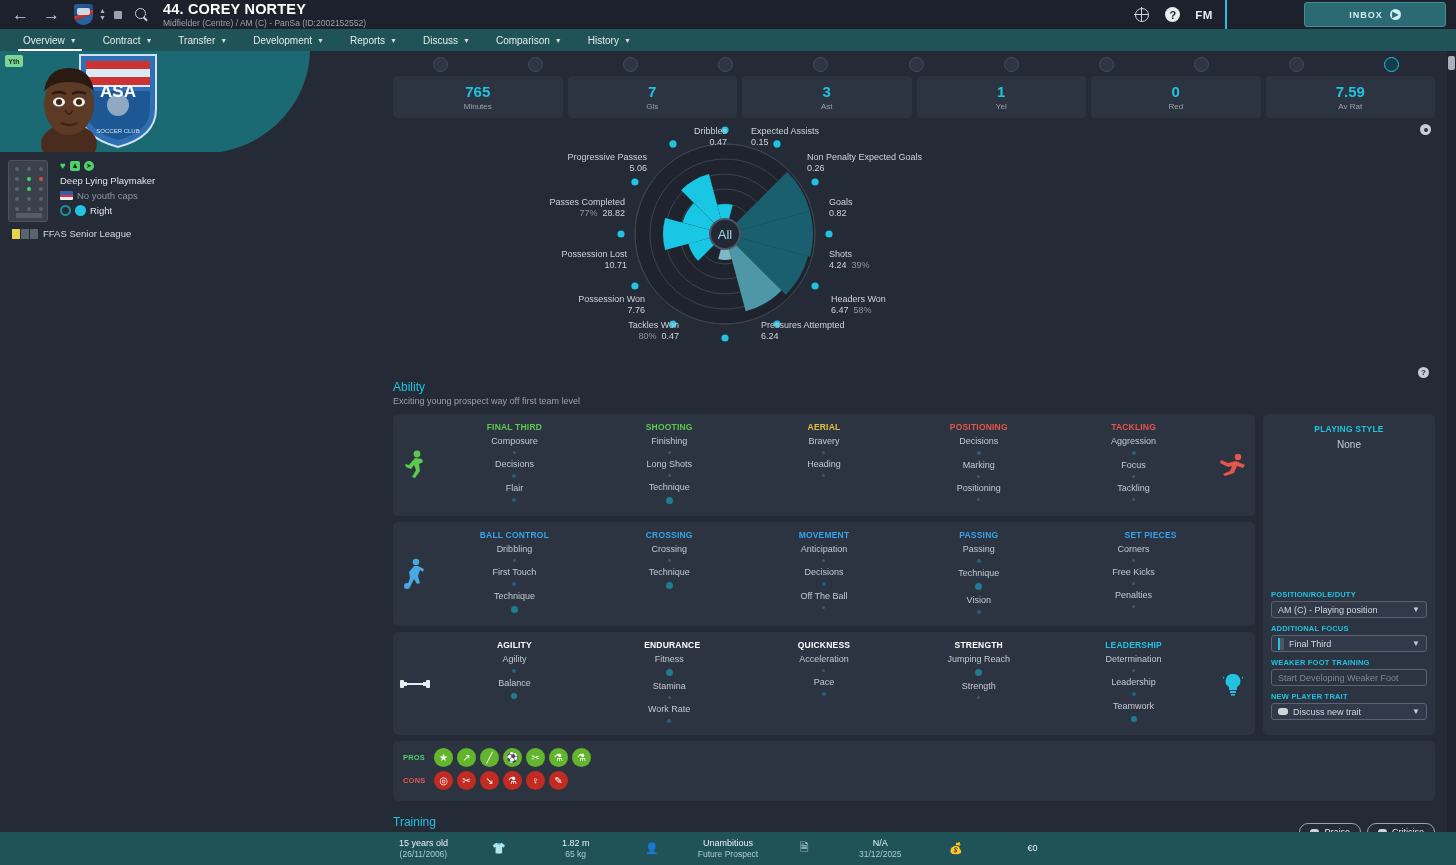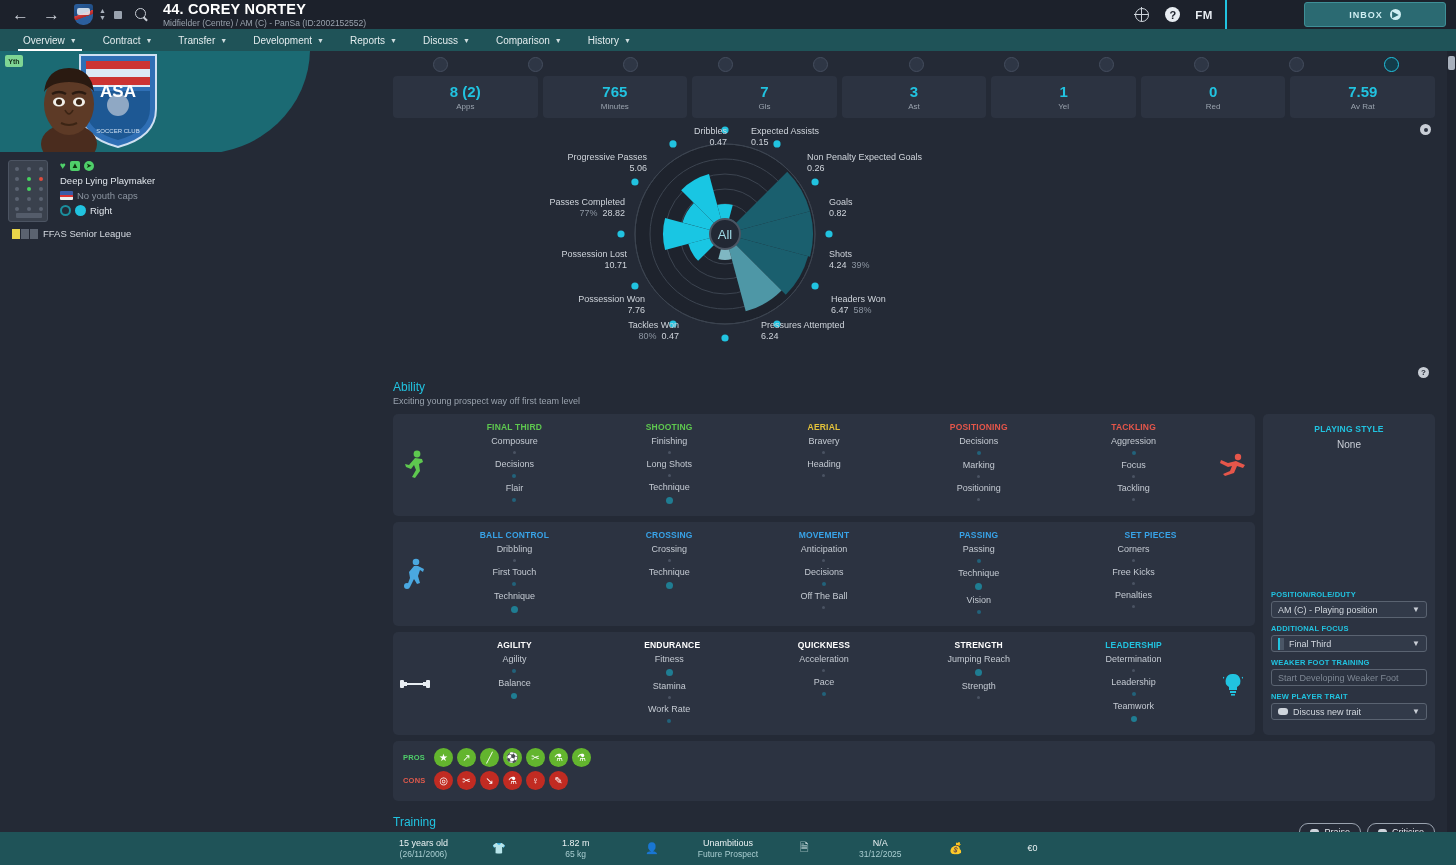--- a/index.html
+++ b/index.html
@@ -420,24 +420,20 @@
       </div>
     <div class="sic">
         <div class="badge"></div>
       </div>
     <div class="sic">
         <div class="badge hl"></div>
       </div>
   </div>
 
   <div class="stat-cards">
-    <div class="stat-card">
-      <div class="stat-val">8 (2)</div>
-      <div class="stat-lbl">Apps</div>
-      </div>
     <div class="stat-card">
       <div class="stat-val">765</div>
       <div class="stat-lbl">Minutes</div>
       </div>
     <div class="stat-card">
       <div class="stat-val">7</div>
       <div class="stat-lbl">Gls</div>
       </div>
     <div class="stat-card">
       <div class="stat-val">3</div>

